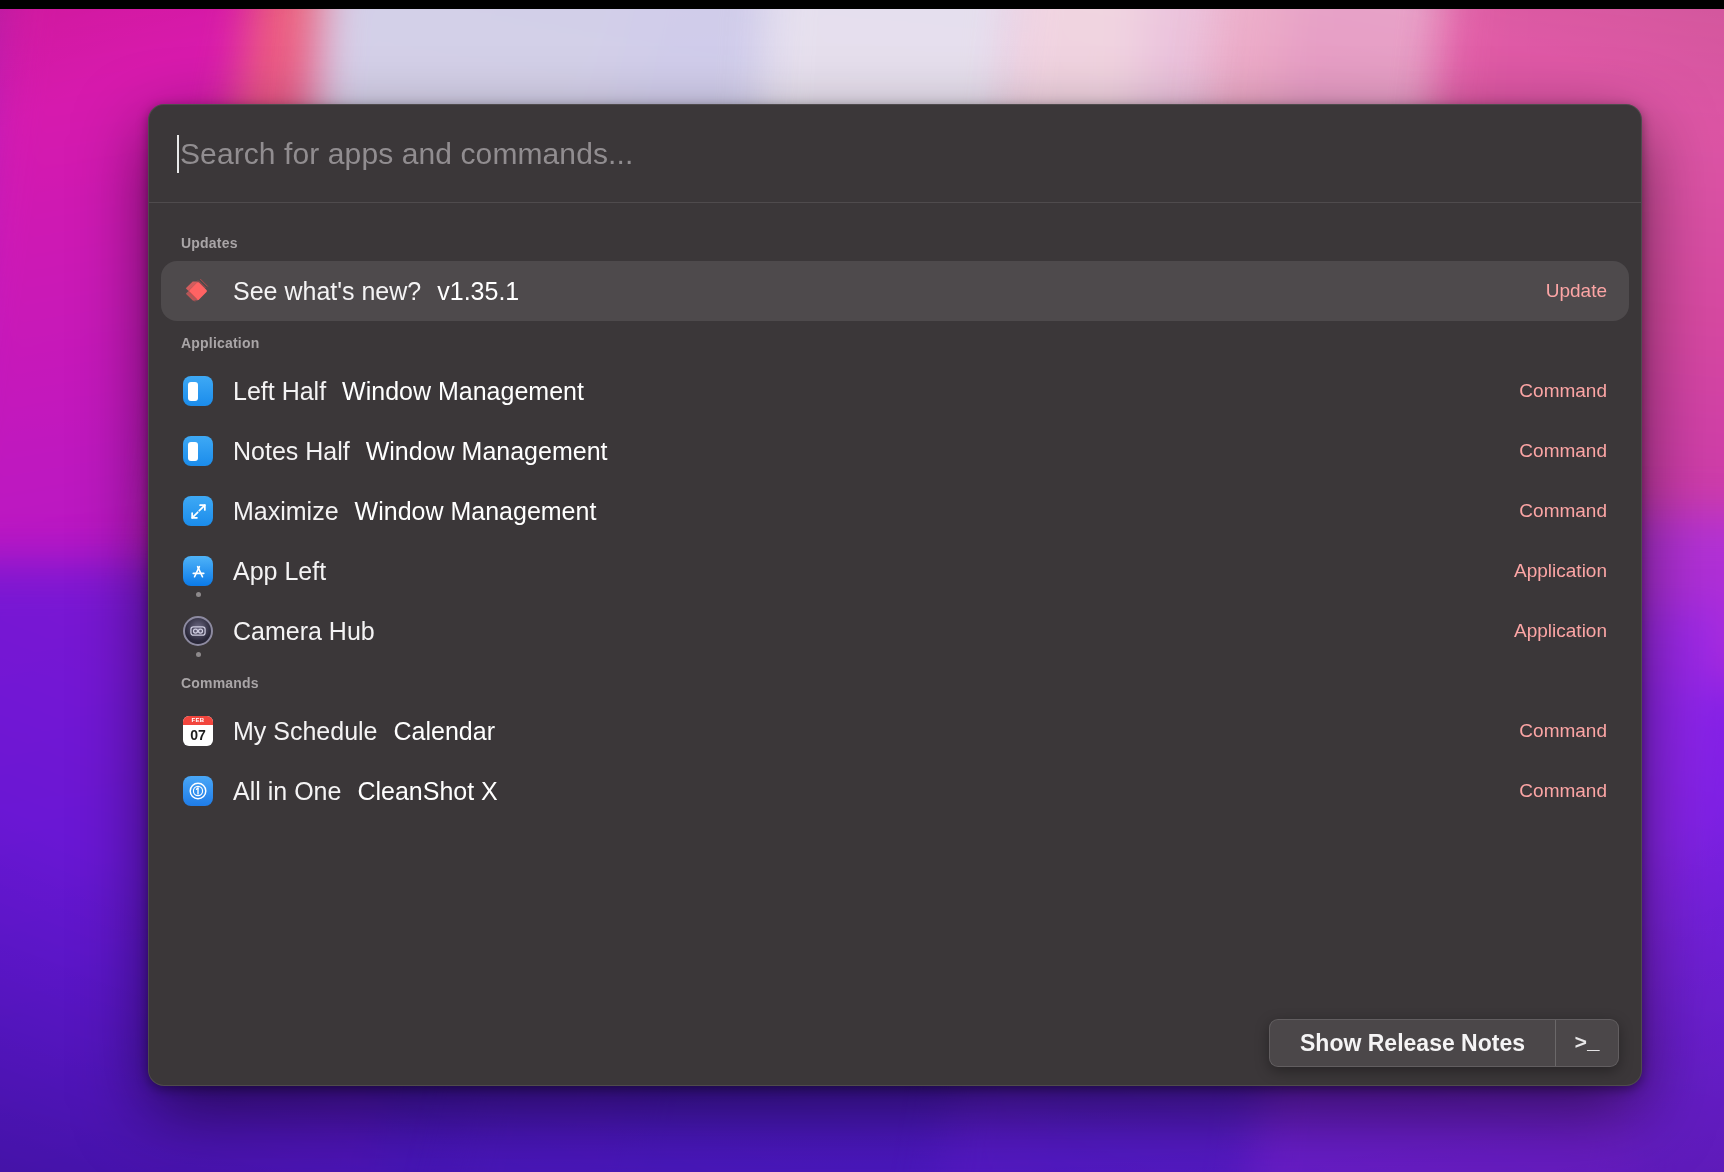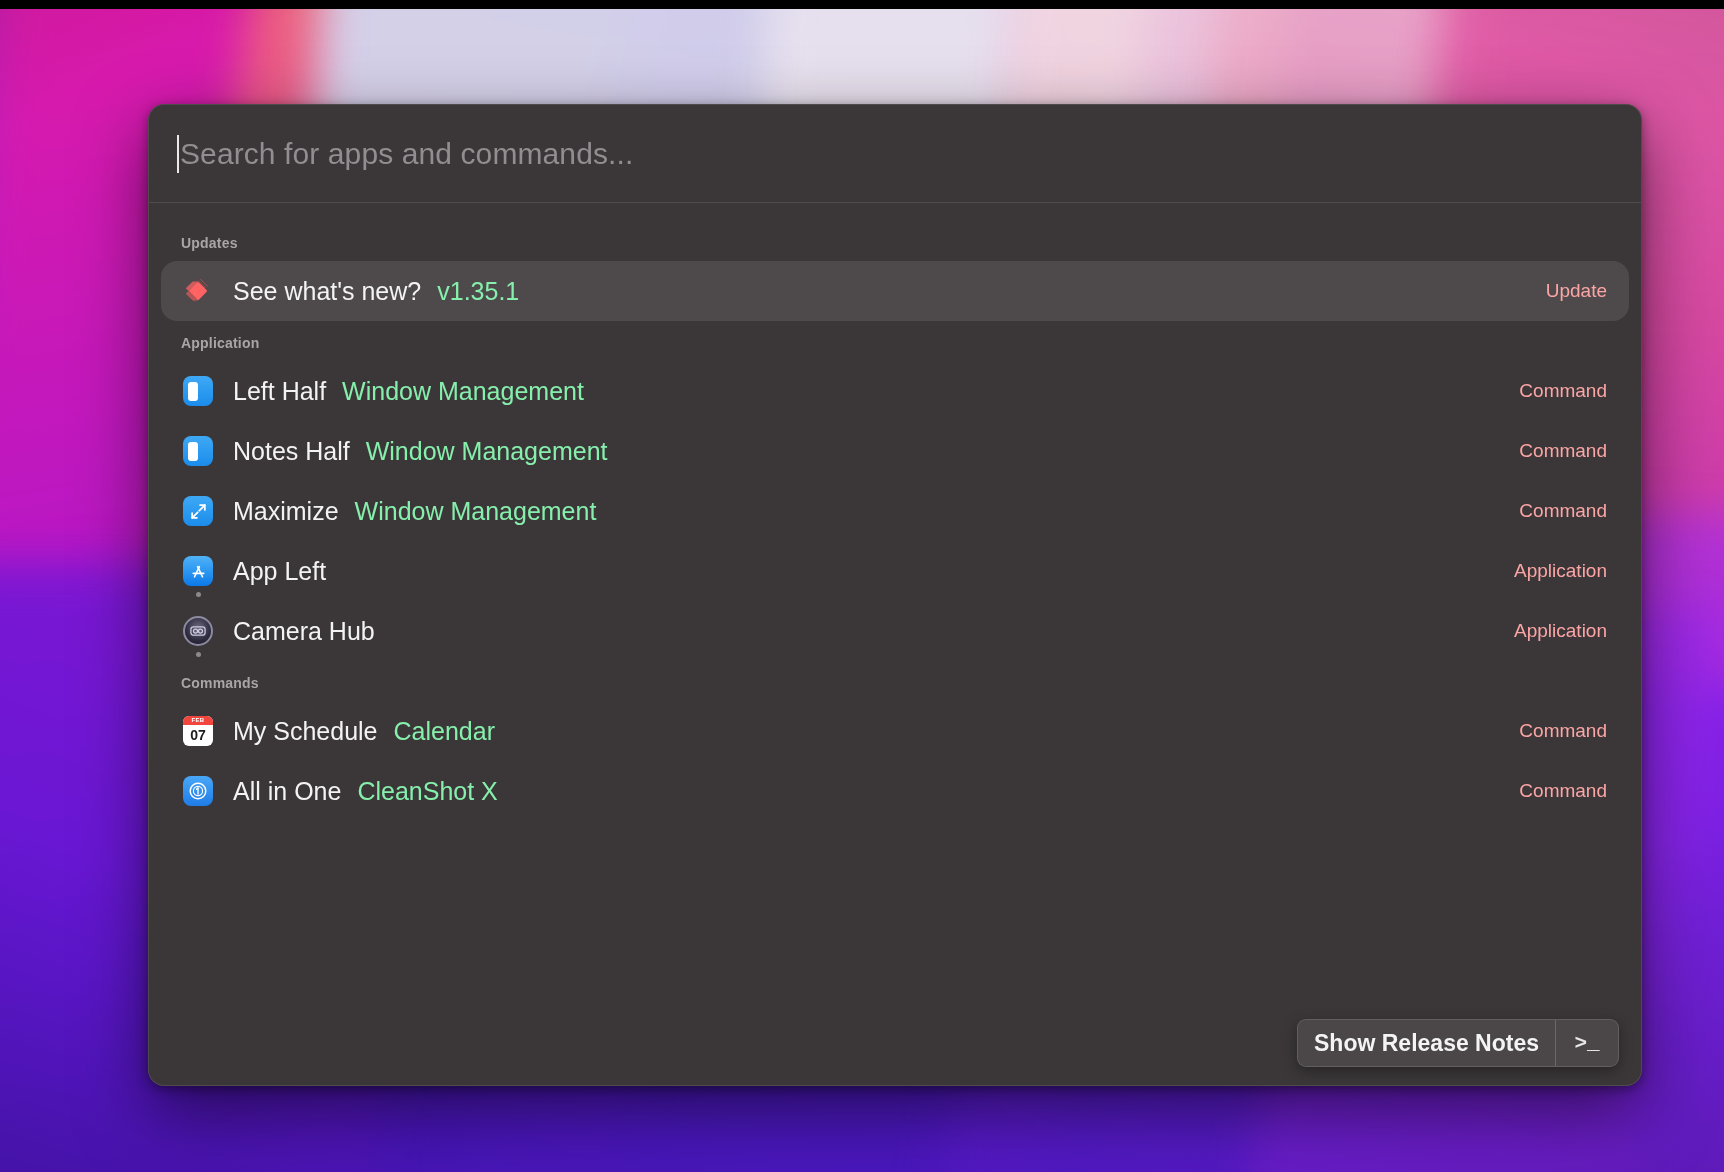--- a/index.html
+++ b/index.html
@@ -120,21 +120,21 @@
   .row-icon {
     width:34px; height:34px; flex:0 0 34px;
     margin-right:18px;
     position:relative;
     display:flex; align-items:center; justify-content:center;
   }
   .row-title {
     font-size:25px; color:#f4f3f4; white-space:nowrap;
   }
   .row-sub {
-    font-size:25px; color:#86efac; margin-left:16px; white-space:nowrap;
+    font-size:25px; color:#ffffff; margin-left:16px; white-space:nowrap;
   }
   .row-right {
     margin-left:auto; font-size:19px; color:#fca5a5; white-space:nowrap;text-align:center;
   }
   .run-dot {
     position:absolute; left:15px; bottom:-9px;
     width:5px; height:5px; border-radius:50%;
     background:#8d898b;
   }
 
@@ -187,21 +187,21 @@
     right:22px; bottom:18px;
     height:48px;
     display:flex; align-items:stretch;
     background:#4b4749;
     border:1px solid rgba(255,255,255,.13);
     border-radius:9px;
     box-shadow:0 4px 14px rgba(0,0,0,.35);
     overflow:hidden;
   }
   #action-pill .pill-label {
-    display:flex; align-items:center; padding:0 16px;
+    display:flex; align-items:center; padding:0 30px;
     font-size:23px; font-weight:bold; color:#f5f4f5;
     white-space:nowrap;
   }
   #action-pill .pill-sep { width:1px; background:rgba(255,255,255,.18); }
   #action-pill .pill-key {
     display:flex; align-items:center; justify-content:center;
     width:62px; font-size:21px; font-weight:bold; color:#e9e8e9;
     font-family:"Liberation Mono", monospace;
   }
 </style>

